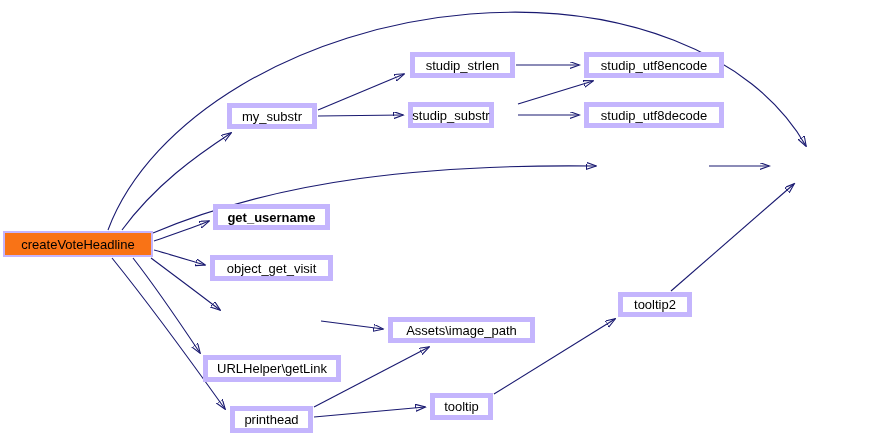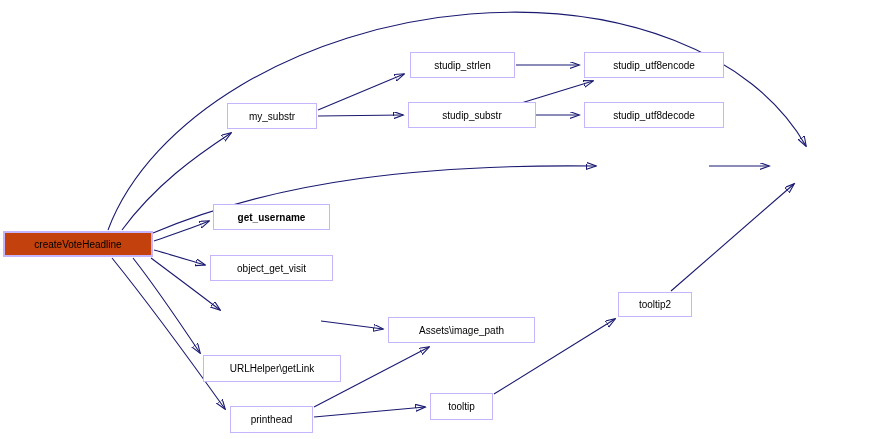--- a/index.html
+++ b/index.html
@@ -19,31 +19,31 @@
   }
   #edge-layer path {
     fill: none;
     stroke: #191970;
     stroke-width: 1.1;
   }
   .node {
     position: absolute;
     box-sizing: border-box;
     background: #ffffff;
-    border: 1px solid #c4b5fd;
+    border: 5px solid #c4b5fd;
     color: #000000;
-    font-size: 10px;
+    font-size: 13px;
     display: flex;
     align-items: center;
     justify-content: center;
     white-space: nowrap;
     cursor: pointer;
   }
   .node.highlight {
-    background: #c2410c;
+    background: #f97316;
     border-width: 2px;
   }
 </style>
 </head>
 <body>
 
 <div id="graph">
 
   <svg id="edge-layer" width="869" height="439" viewBox="0 0 869 439" xmlns="http://www.w3.org/2000/svg">
     <defs>
@@ -72,21 +72,21 @@
     <path d="M494,394 L615,319" marker-end="url(#arrow)"></path>
     <path d="M671,291 L794,184" marker-end="url(#arrow)"></path>
   </svg>
 
   <div class="node highlight" style="left:3px;   top:231px; width:150px; height:26px;">createVoteHeadline</div>
 
   <div class="node" style="left:227px; top:103px; width:90px;  height:26px;">my_substr</div>
 
   <div class="node" style="left:410px; top:52px;  width:105px; height:26px;">studip_strlen</div>
 
-  <div class="node" style="left:408px; top:102px; width:128px; height:26px;">studip_substr</div>
+  <div class="node" style="left:408px; top:102px; width:86px; height:26px;">studip_substr</div>
 
   <div class="node" style="left:584px; top:52px;  width:140px; height:26px;">studip_utf8encode</div>
 
   <div class="node" style="left:584px; top:102px; width:140px; height:26px;">studip_utf8decode</div>
 
 
 
   <div class="node" style="left:213px; top:204px; width:117px; height:26px;font-weight:bold;">get_username</div>
 
   <div class="node" style="left:210px; top:255px; width:123px; height:26px;">object_get_visit</div>

